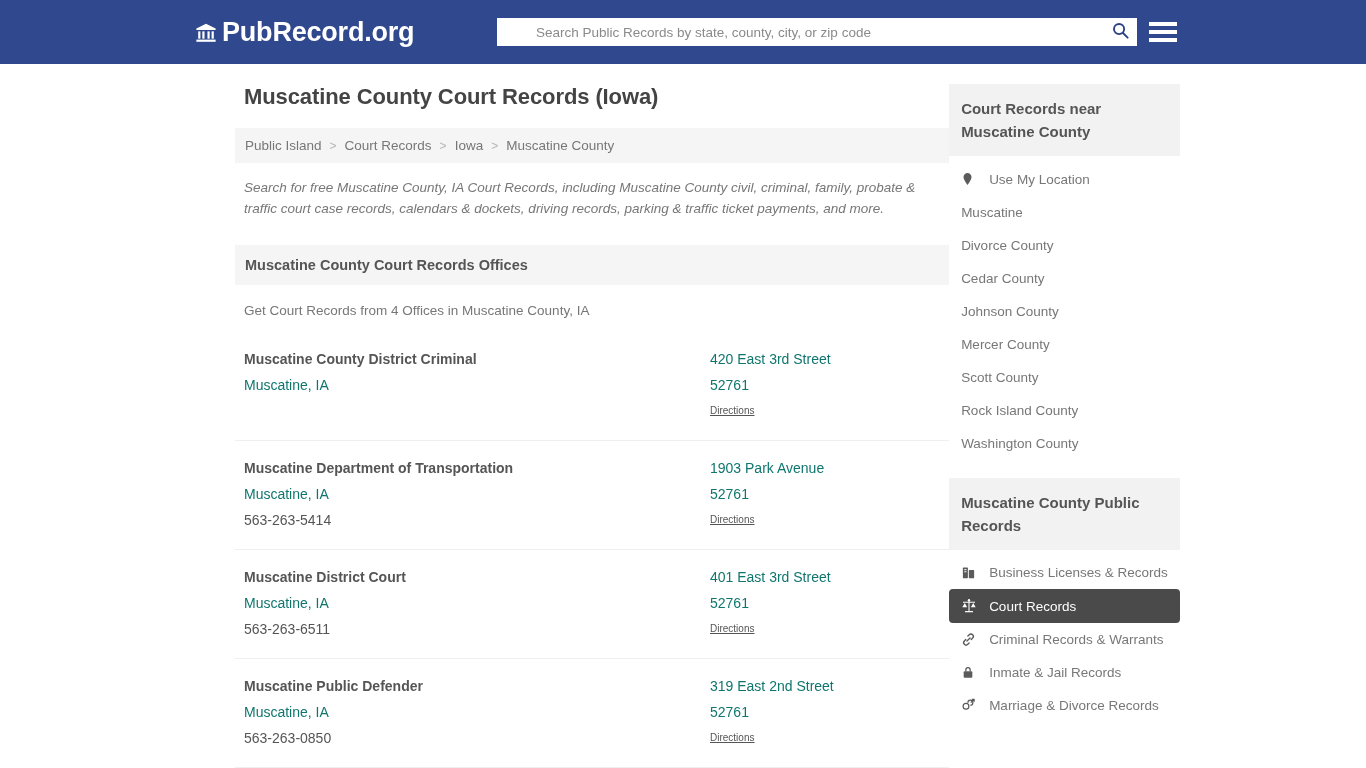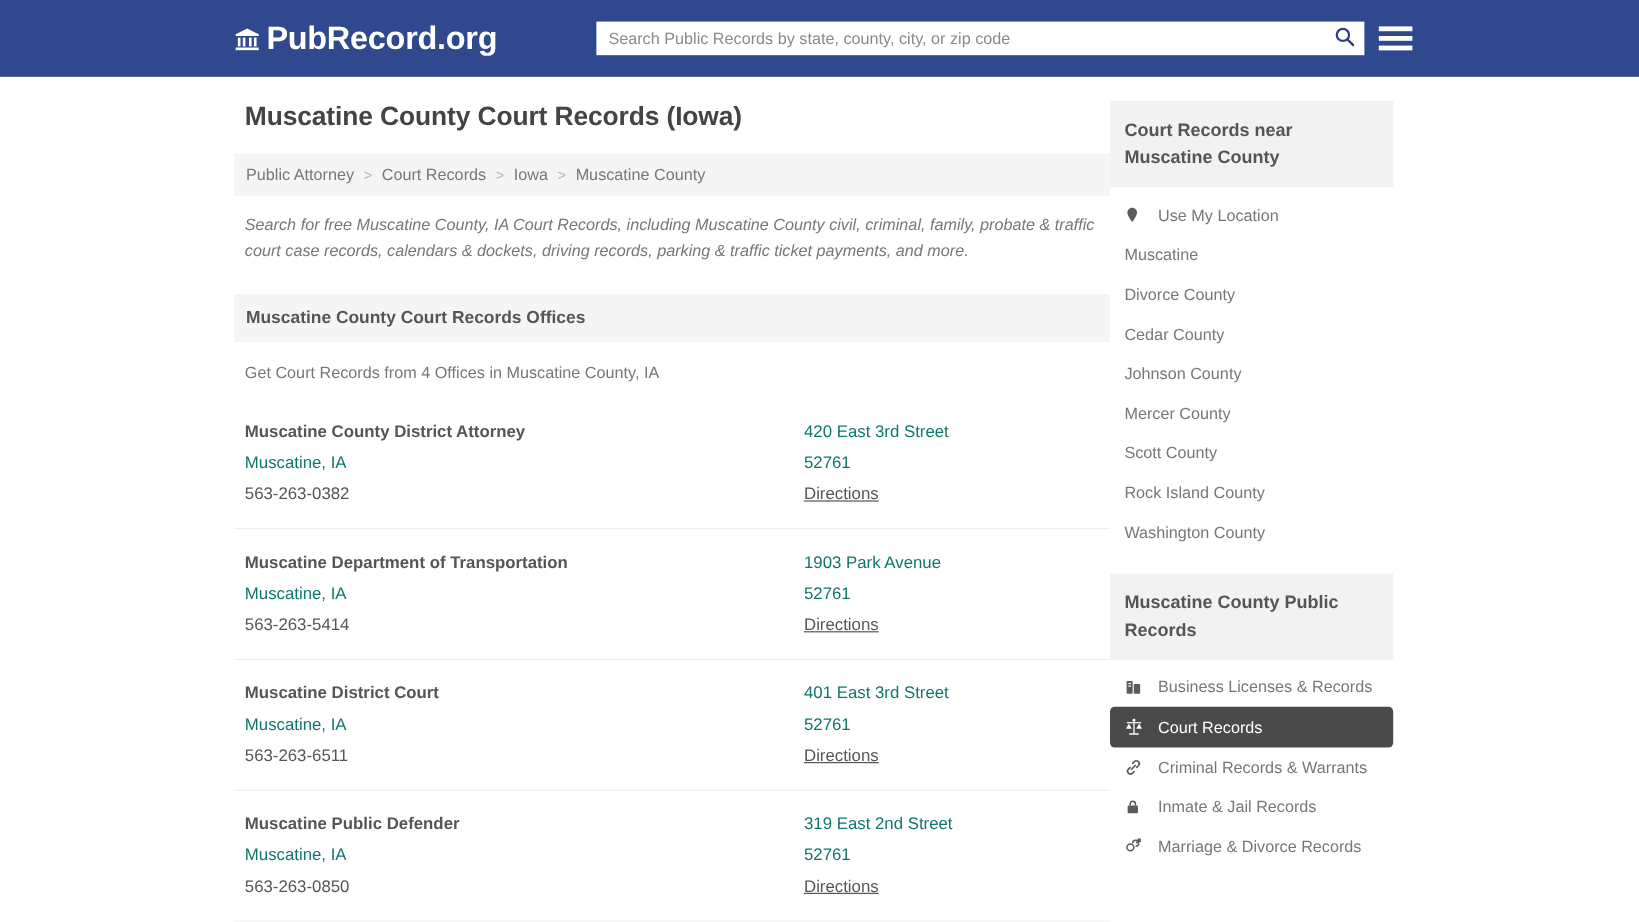--- a/index.html
+++ b/index.html
@@ -61,20 +61,21 @@
   .search-input {
     flex: 1;
     border: 0;
     outline: none;
     height: 24px;
     padding: 0 10px;
     font-family: "Liberation Sans", sans-serif;
     font-size: 13.5px;
     color: #777777;
     background: transparent;
+    margin-left: 29px;
   }
   .search-input::placeholder { color: #8a8a8a; }
   .search-btn {
     border: 0;
     background: transparent;
     width: 34px;
     height: 26px;
     display: flex;
     align-items: center;
     justify-content: center;
@@ -102,20 +103,21 @@
     width: 28px;
     background: #ffffff;
   }
 
   
   .page {
     width: 1180px;
     display: flex;
     padding-top: 20px;
     box-sizing: border-box;
+    padding-left: 40px;
   }
   .content-col {
     width: 730px;
     margin-left: 195px;
   }
   .side-col {
     width: 236px;
     margin-left: 0px;
     padding-left: 0px;
     position: relative;
@@ -190,21 +192,21 @@
     color: #555555;
     line-height: 26px;
   }
   .office-city, .office-phone, .office-street, .office-zip {
     font-size: 14px;
     color: #0f766e;
     line-height: 26px;
   }
   .office-phone { color: #555555; }
   .directions-link {
-    font-size: 14px;
+    font-size: 10px;
     color: #555555;
     text-decoration: underline;
     line-height: 26px;
     display: inline-block;
     cursor: pointer;
   }
 
   
   .side-panel { margin-bottom: 4px; }
   .side-head {
@@ -279,41 +281,40 @@
     <span></span>
   </button>
 </div>
 
 <div class="page">
 
   <div class="content-col">
     <h1 class="page-title">Muscatine County Court Records (Iowa)</h1>
 
     <div class="breadcrumb">
-      <a href="#">Public Attorney</a>
+      <a href="#">Public Island</a>
       <span class="crumb-sep">&gt;</span>
       <a href="#">Court Records</a>
       <span class="crumb-sep">&gt;</span>
       <a href="#">Iowa</a>
       <span class="crumb-sep">&gt;</span>
       <a href="#">Muscatine County</a>
     </div>
 
     <div class="intro">Search for free Muscatine County, IA Court Records, including Muscatine County civil, criminal, family, probate &amp; traffic court case records, calendars &amp; dockets, driving records, parking &amp; traffic ticket payments, and more.</div>
 
     <div class="section-bar">Muscatine County Court Records Offices</div>
     <div class="section-note">Get Court Records from 4 Offices in Muscatine County, IA</div>
 
     <div class="office-list">
 
       <div class="office-row">
         <div class="office-left">
-          <div class="office-name">Muscatine County District Attorney</div>
+          <div class="office-name">Muscatine County District Criminal</div>
           <div class="office-city">Muscatine, IA</div>
-          <div class="office-phone">563-263-0382</div>
         </div>
         <div class="office-right">
           <div class="office-street">420 East 3rd Street</div>
           <div class="office-zip">52761</div>
           <a class="directions-link" href="#">Directions</a>
         </div>
       </div>
 
       <div class="office-row">
         <div class="office-left">

